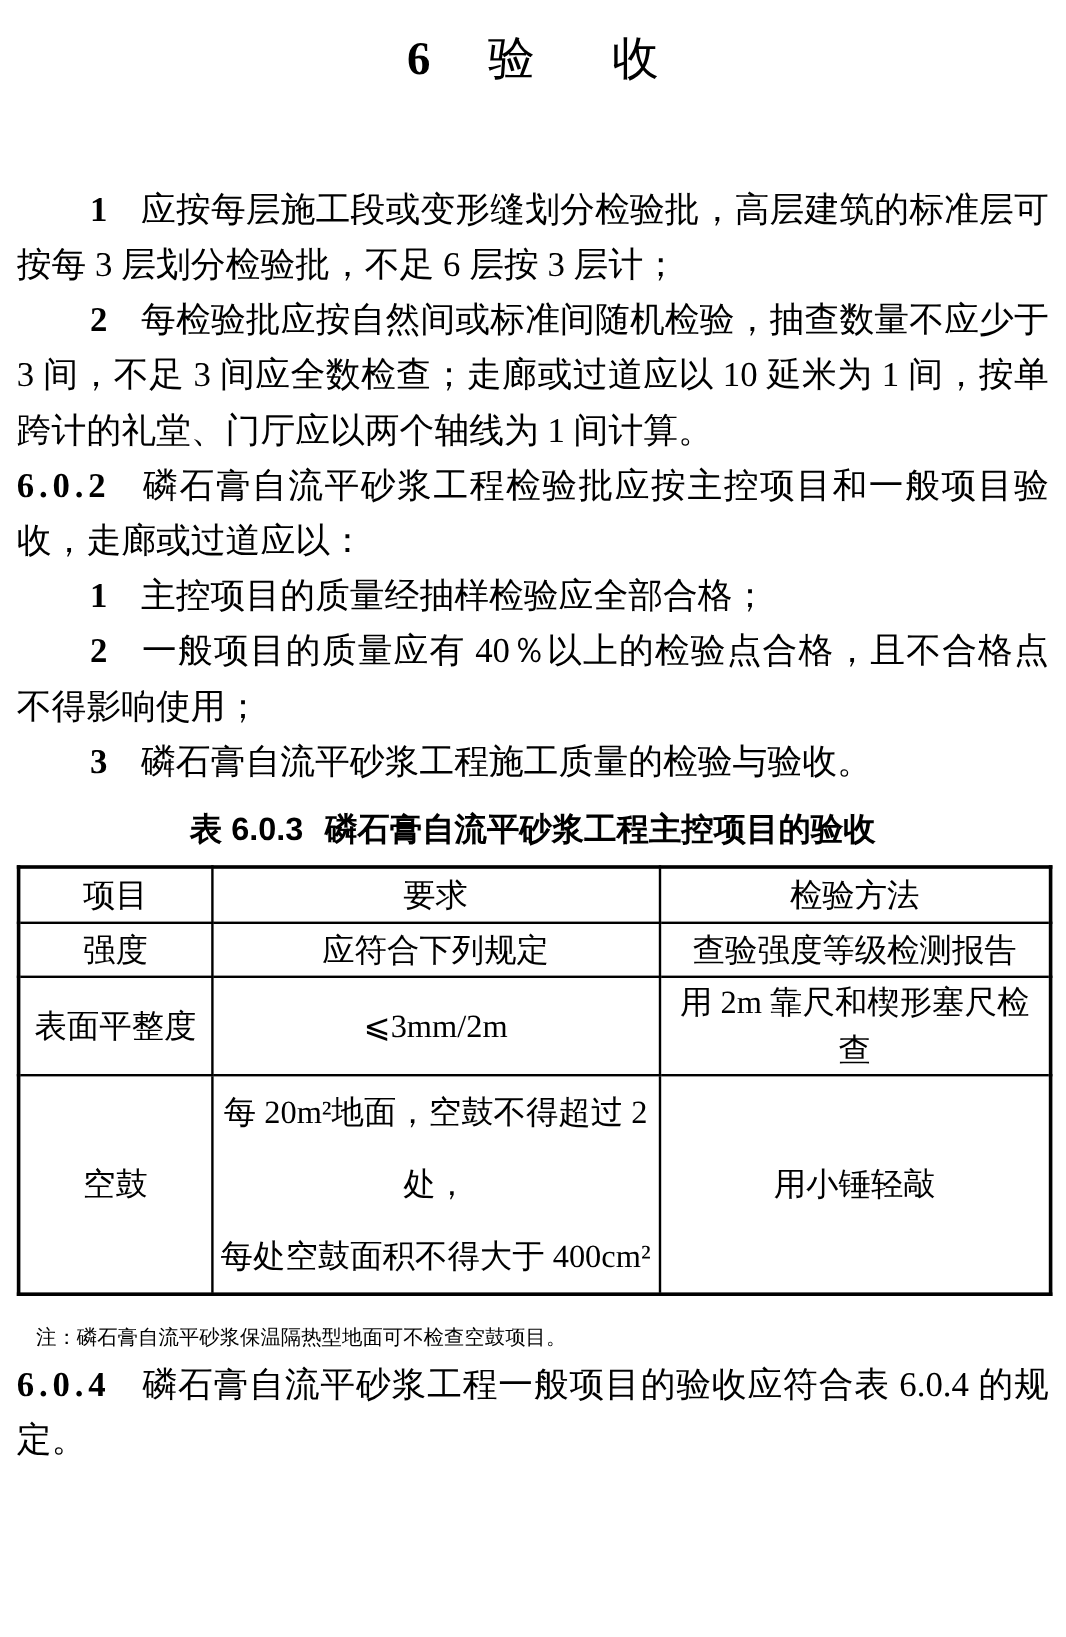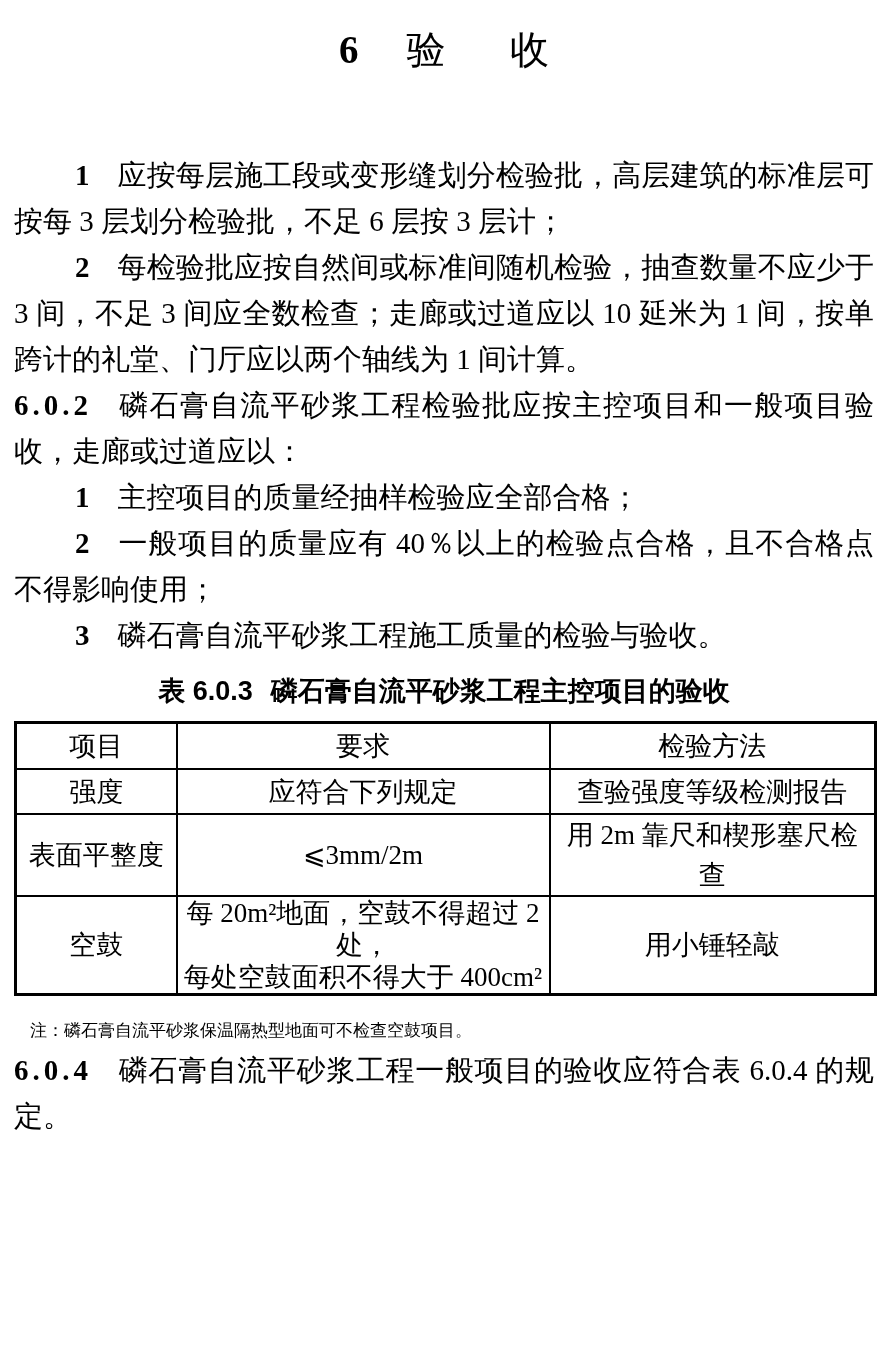--- a/index.html
+++ b/index.html
@@ -90,21 +90,21 @@
     padding: 0 4px;
     white-space: pre-line;
   }
   table.spec { border: 3px solid #000; }
   col.c1 { width: 161px; }
   col.c2 { width: 373px; }
   col.c3 { width: 326px; }
   tr.h-row  th { height: 44px; }
   tr.r1 td { height: 43px; }
   tr.r2 td { height: 45px; }
-  tr.r3 td { height: 88px; line-height: 32px; }
+  tr.r3 td { height: 88px; line-height: 60px; }
   
   .table-note {
     margin: 19px 0 0;
     padding-left: 16px;
     font-size: 17px;
     line-height: 32px;
   }
   
   .closing {
     margin-top: 27px;

